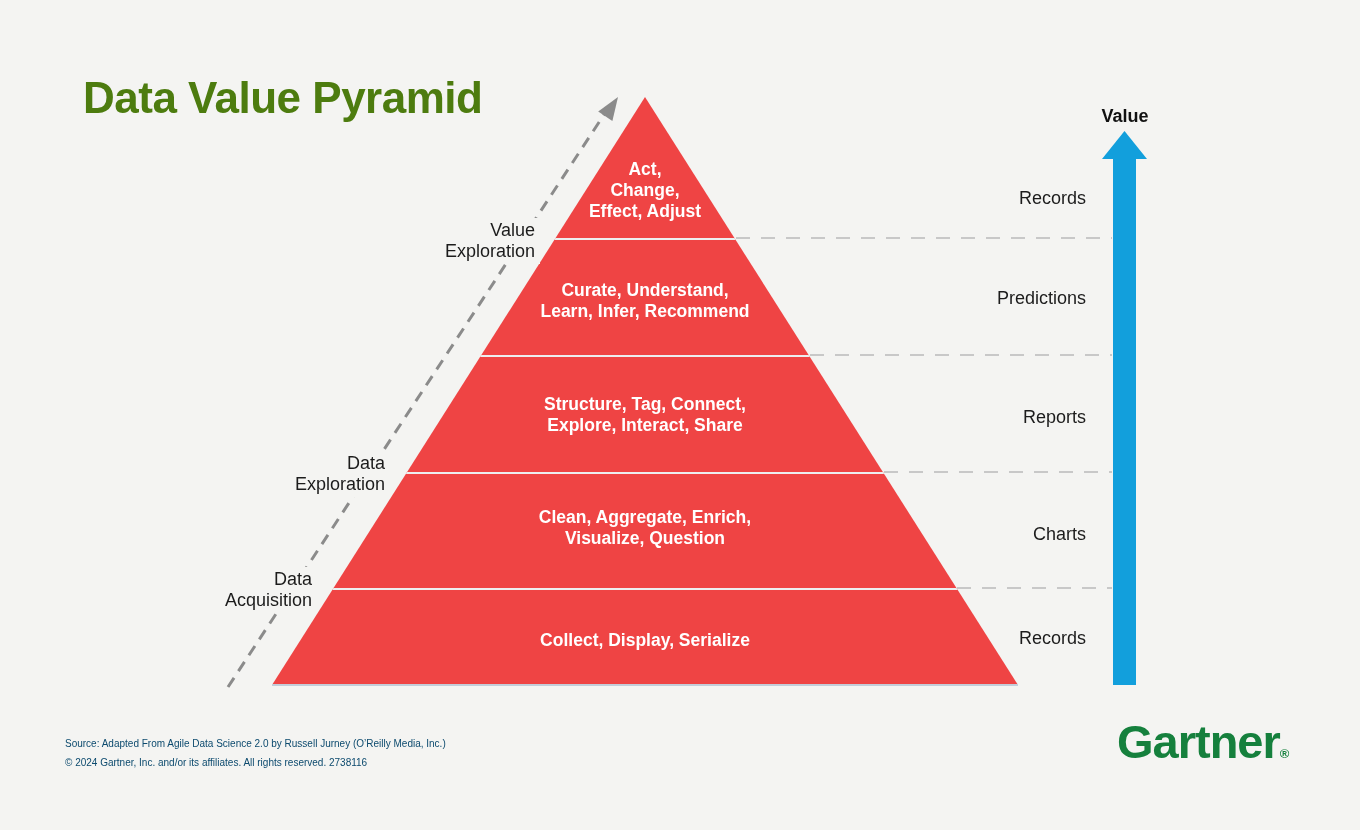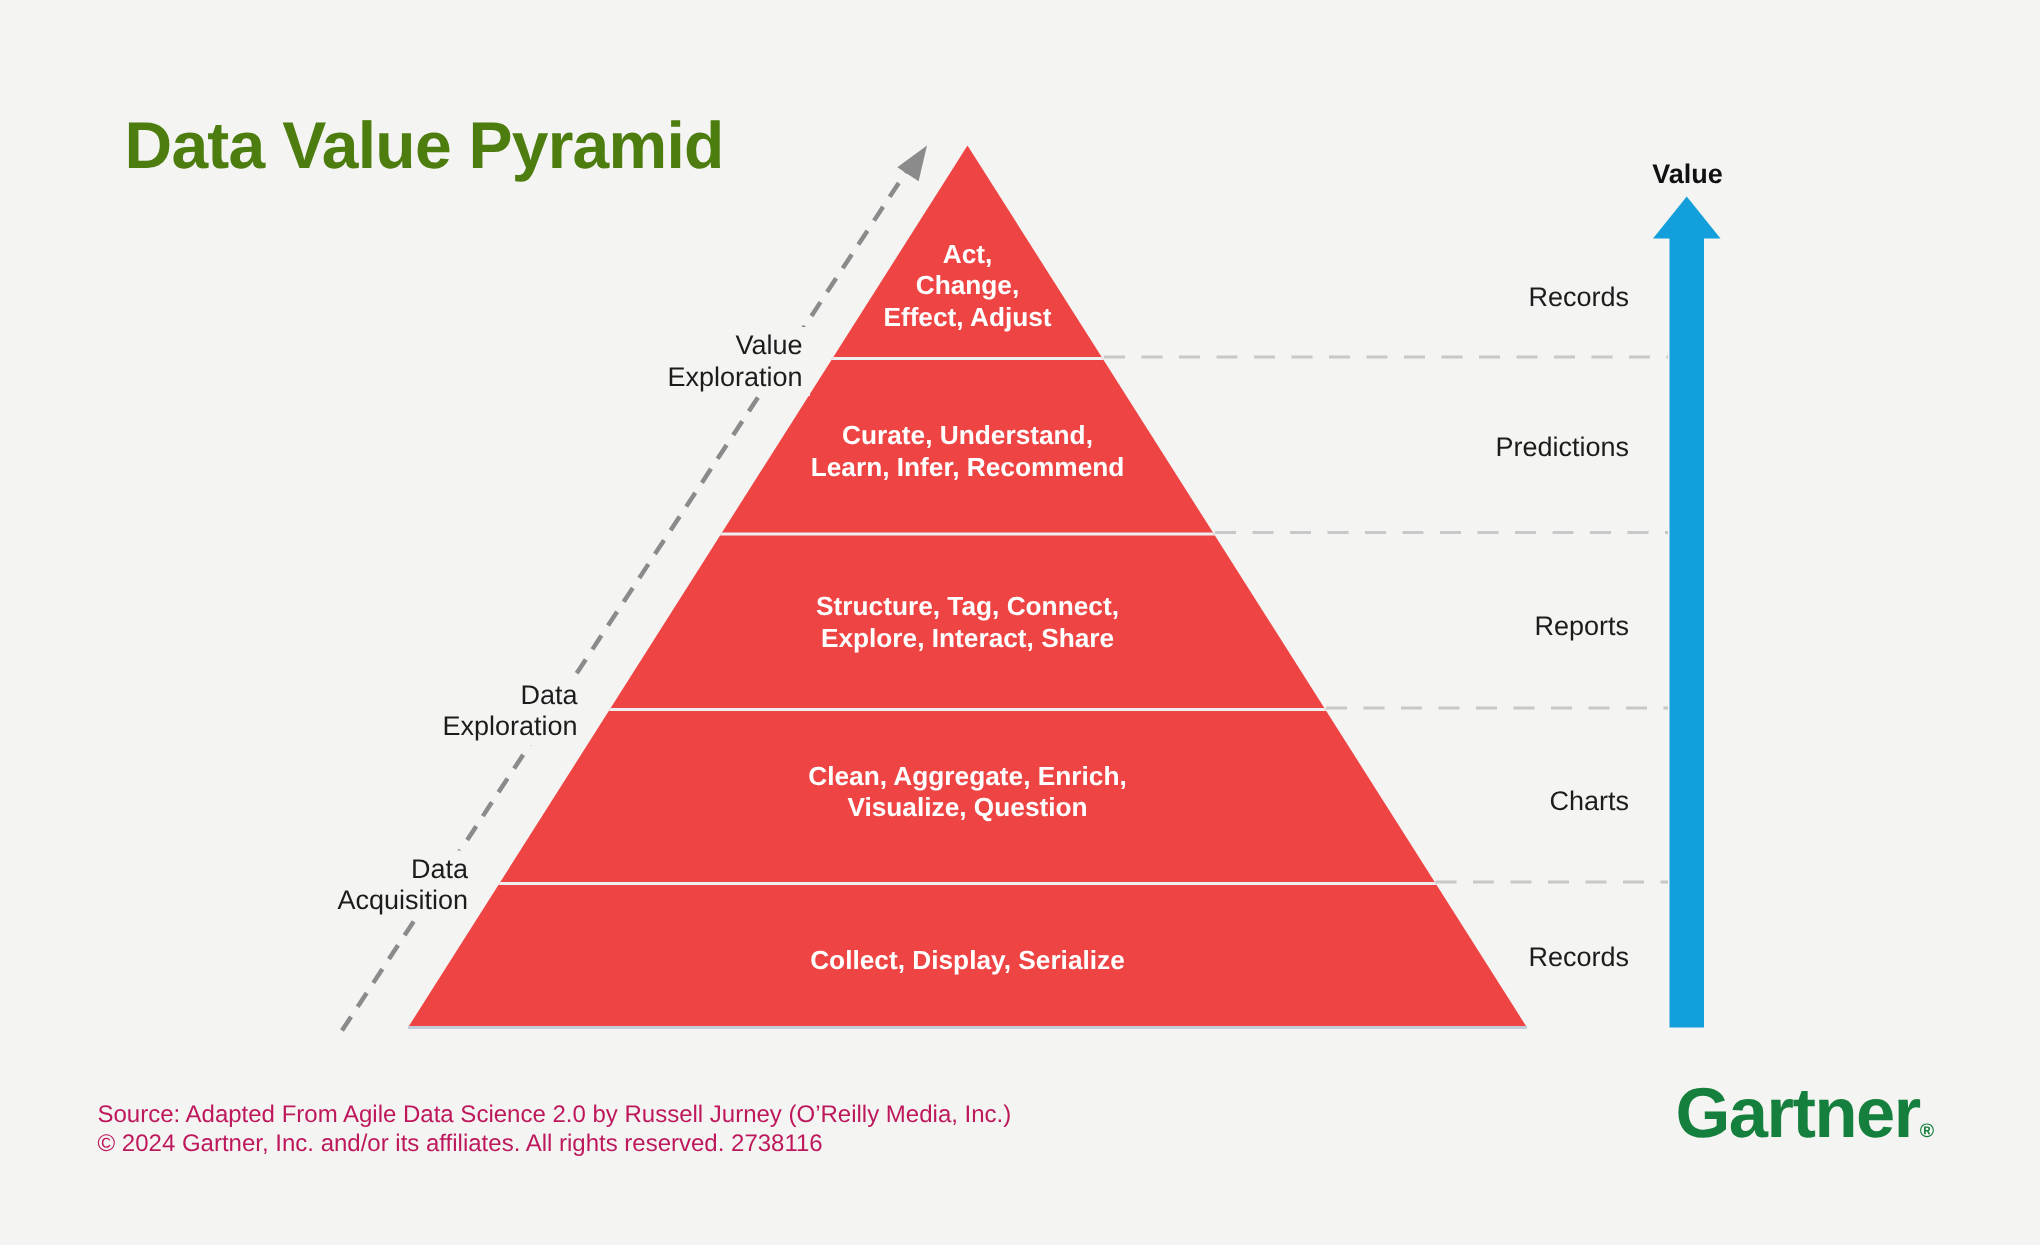--- a/index.html
+++ b/index.html
@@ -86,23 +86,23 @@
     width: 80px;
     text-align: center;
     font-size: 18px;
     font-weight: bold;
     color: #111111;
   }
   .source {
     position: absolute;
     left: 65px;
     top: 734px;
-    font-size: 16px;
+    font-size: 10px;
     line-height: 19px;
-    color: #be185d;
+    color: #0c4a6e;
   }
   .source .ln { display: block; }
   .logo {
     position: absolute;
     left: 1117px;
     top: 716px;
     font-size: 47px;
     line-height: 52px;
     font-weight: bold;
     letter-spacing: -1px;

